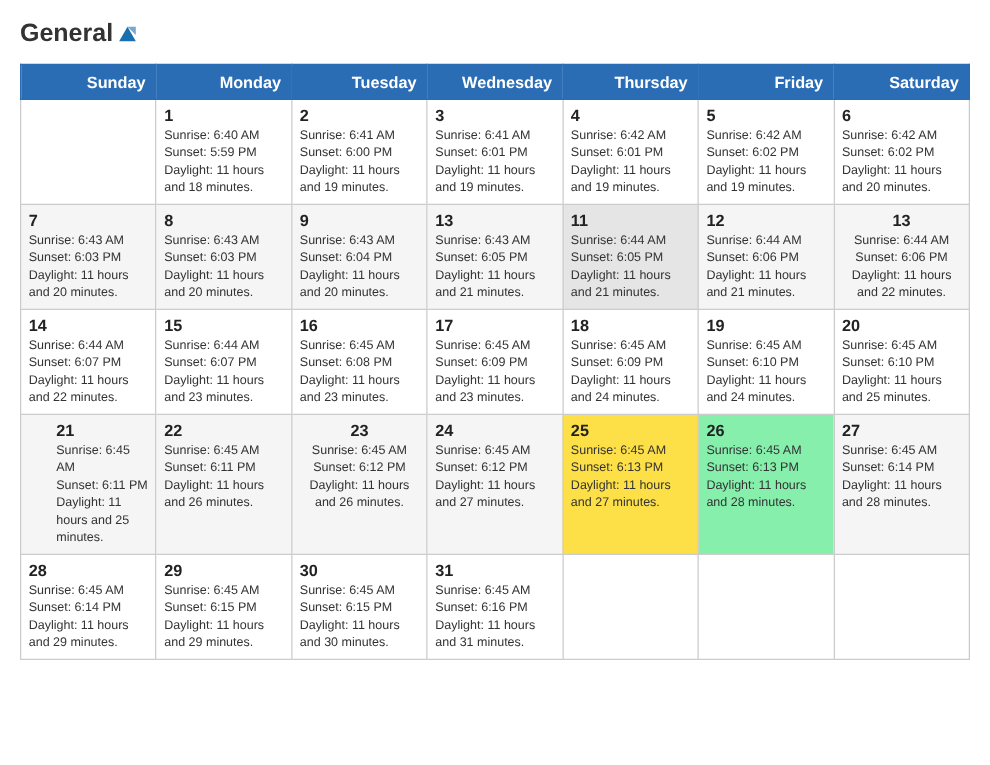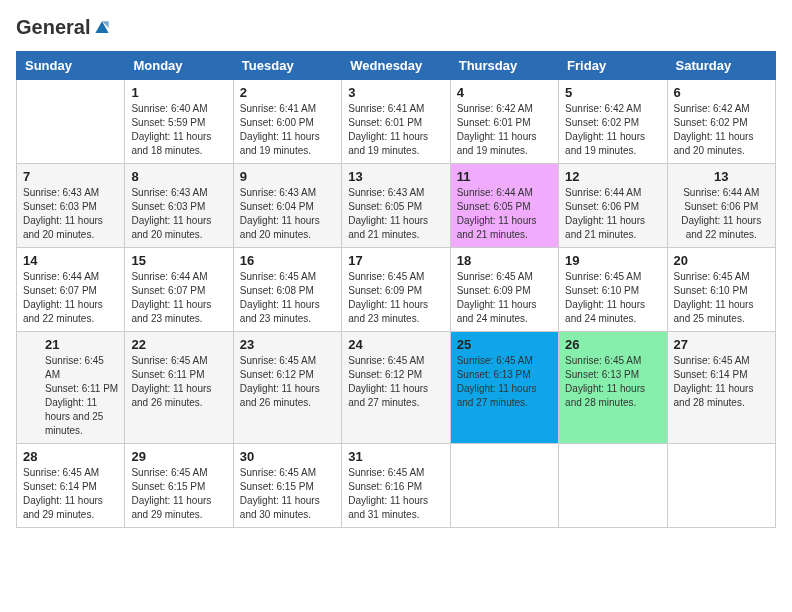--- a/index.html
+++ b/index.html
@@ -52,21 +52,21 @@
       font-size: 16px;
       color: #555;
     }
     .calendar {
       width: 100%;
       border-collapse: collapse;
     }
     .calendar th {
       background-color: #2a6db5;
       color: #fff;
-      text-align: left;
+      text-align: right;
       padding: 6px 8px;
       font-size: 13px;
       font-weight: bold;
       border: 1px solid #2a6db5;
     }
     .calendar td {
       border: 1px solid #ccc;
       vertical-align: top;
       padding: 5px 6px;
       width: 108px;
@@ -161,21 +161,21 @@
           <div class="day-info">Sunrise: 6:43 AM<br>Sunset: 6:03 PM<br>Daylight: 11 hours and 20 minutes.</div>
         </td>
         <td style="background: rgb(245, 245, 245);">
           <div class="day-number">9</div>
           <div class="day-info">Sunrise: 6:43 AM<br>Sunset: 6:04 PM<br>Daylight: 11 hours and 20 minutes.</div>
         </td>
         <td style="background: rgb(245, 245, 245);">
           <div class="day-number">13</div>
           <div class="day-info">Sunrise: 6:43 AM<br>Sunset: 6:05 PM<br>Daylight: 11 hours and 21 minutes.</div>
         </td>
-        <td style="background: #f0abfc;">
+        <td style="background: #e5e5e5;">
           <div class="day-number">11</div>
           <div class="day-info">Sunrise: 6:44 AM<br>Sunset: 6:05 PM<br>Daylight: 11 hours and 21 minutes.</div>
         </td>
         <td style="background: rgb(245, 245, 245);">
           <div class="day-number">12</div>
           <div class="day-info">Sunrise: 6:44 AM<br>Sunset: 6:06 PM<br>Daylight: 11 hours and 21 minutes.</div>
         </td>
         <td style="background: rgb(245, 245, 245); text-align: center;">
           <div class="day-number">13</div>
           <div class="day-info">Sunrise: 6:44 AM<br>Sunset: 6:06 PM<br>Daylight: 11 hours and 22 minutes.</div>
@@ -213,29 +213,29 @@
       </tr>
       <tr>
         <td style="background: rgb(245, 245, 245); padding-left: 28px;">
           <div class="day-number">21</div>
           <div class="day-info">Sunrise: 6:45 AM<br>Sunset: 6:11 PM<br>Daylight: 11 hours and 25 minutes.</div>
         </td>
         <td style="background: rgb(245, 245, 245);">
           <div class="day-number">22</div>
           <div class="day-info">Sunrise: 6:45 AM<br>Sunset: 6:11 PM<br>Daylight: 11 hours and 26 minutes.</div>
         </td>
-        <td style="background: rgb(245, 245, 245);">
+        <td style="background: rgb(245, 245, 245); text-align: center;">
           <div class="day-number">23</div>
           <div class="day-info">Sunrise: 6:45 AM<br>Sunset: 6:12 PM<br>Daylight: 11 hours and 26 minutes.</div>
         </td>
         <td style="background: rgb(245, 245, 245);">
           <div class="day-number">24</div>
           <div class="day-info">Sunrise: 6:45 AM<br>Sunset: 6:12 PM<br>Daylight: 11 hours and 27 minutes.</div>
         </td>
-        <td style="background: #0ea5e9;">
+        <td style="background: #fde047;">
           <div class="day-number">25</div>
           <div class="day-info">Sunrise: 6:45 AM<br>Sunset: 6:13 PM<br>Daylight: 11 hours and 27 minutes.</div>
         </td>
         <td style="background: #86efac;">
           <div class="day-number">26</div>
           <div class="day-info">Sunrise: 6:45 AM<br>Sunset: 6:13 PM<br>Daylight: 11 hours and 28 minutes.</div>
         </td>
         <td style="background: rgb(245, 245, 245);">
           <div class="day-number">27</div>
           <div class="day-info">Sunrise: 6:45 AM<br>Sunset: 6:14 PM<br>Daylight: 11 hours and 28 minutes.</div>

